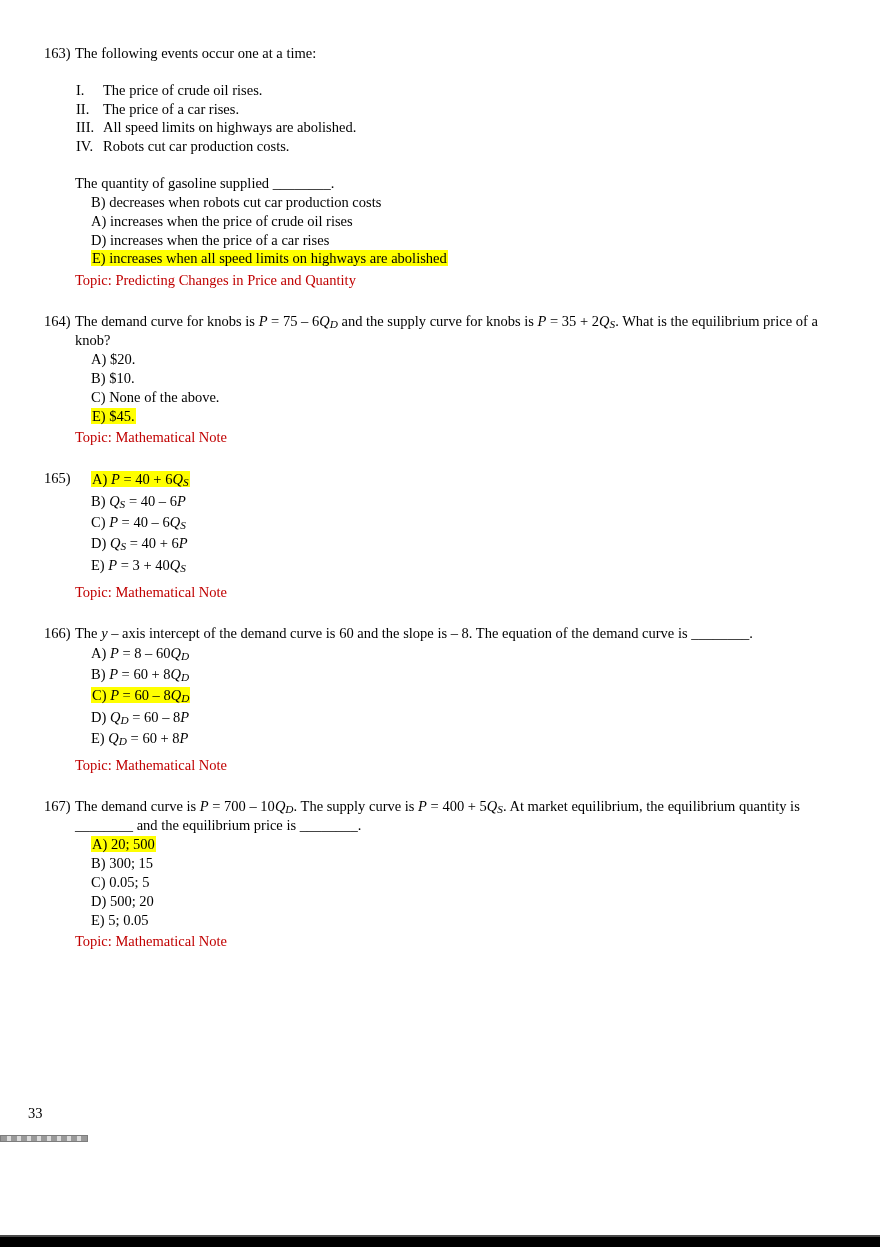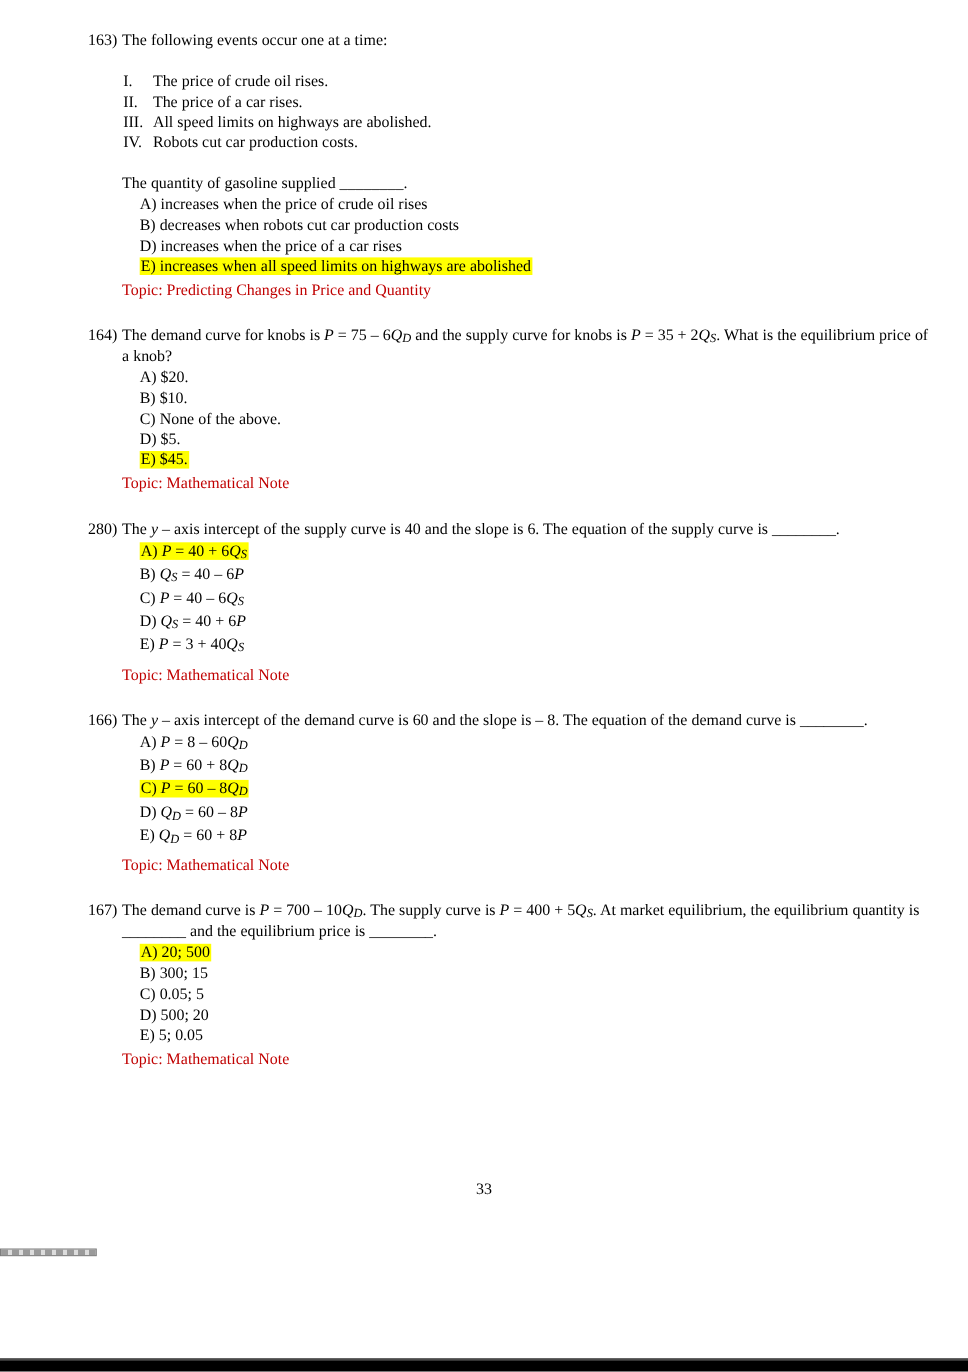--- a/index.html
+++ b/index.html
@@ -11,42 +11,42 @@
     --bottom_bar:#000000;
   }
   *{box-sizing:border-box;}
   html,body{margin:0;padding:0;}
   body{
     width:880px;height:1247px;position:relative;overflow:hidden;
     background:var(--page_bg);color:var(--text_color);
     font-family:"Liberation Serif","DejaVu Serif",serif;
     font-size:14.5px;
   }
-  .content{padding:28px 36px 0 44px;margin-left:36px;}
+  .content{padding:44px 36px 0 44px;}
   p{margin:0;}
   .question{margin-bottom:22px;}
   .q-row{display:flex;align-items:flex-start;}
   .q-num{flex:none;width:31px;line-height:19px;}
   .q-body{flex:1;min-width:0;}
   .q-stem{line-height:19px;}
   .roman-list{margin:18px 0 0 0;padding:0;}
   .list-item{display:flex;line-height:18.5px;}
   .li-label{flex:none;width:28px;padding-left:1px;}
   .q-cont{margin-top:19px;line-height:19px;}
   .options{margin-left:16px;margin-top:0;}
   .option{line-height:18.8px;}
   .question.math .option{line-height:21.3px;}
   .q-topic{color:var(--topic_red);margin-top:3px;line-height:19px;}
   .question.math .q-topic{margin-top:7px;}
   .hl{background:var(--highlight_yellow);padding:0 1px;}
   i{font-style:italic;}
   sub{font-size:0.78em;line-height:0;vertical-align:-0.18em;}
   .page-number{
-    position:absolute;left:0;right:0;top:1072px;
-    text-align:center;line-height:19px;
+    position:absolute;left:0;right:0;top:1104px;
+    line-height:19px;padding-left:28px;
   }
   .scroll-artifact{
     position:absolute;left:0;top:1135px;width:88px;height:7px;
     border:1px solid #7d7d7d;
     background:repeating-linear-gradient(90deg,#9a9a9a 0 6px,#dcdcdc 6px 10px);
   }
   .bottom-bar{
     position:absolute;left:0;right:0;bottom:0;height:12px;
     background:var(--bottom_bar);border-top:2px solid #4a4a4a;
   }
@@ -75,26 +75,26 @@
     <span class="li-text">All speed limits on highways are abolished.</span>
   </div>
               <div class="list-item">
     <span class="li-label">IV.</span>
     <span class="li-text">Robots cut car production costs.</span>
   </div>
             </div>
         <p class="q-cont">The quantity of gasoline supplied ________.</p>
         <div class="options">
               <div class="option">
+    <span class="opt-inner">B) decreases when robots cut car production costs</span>
+  </div>
+              <div class="option">
     <span class="opt-inner">A) increases when the price of crude oil rises</span>
   </div>
               <div class="option">
-    <span class="opt-inner">B) decreases when robots cut car production costs</span>
-  </div>
-              <div class="option">
     <span class="opt-inner">D) increases when the price of a car rises</span>
   </div>
               <div class="option">
     <span class="opt-inner hl">E) increases when all speed limits on highways are abolished</span>
   </div>
             </div>
         <p class="q-topic"><span>Topic:</span> <span>Predicting Changes in Price and Quantity</span></p>
       </div>
     </div>
   </section>
@@ -108,35 +108,31 @@
               <div class="option">
     <span class="opt-inner">A) $20.</span>
   </div>
               <div class="option">
     <span class="opt-inner">B) $10.</span>
   </div>
               <div class="option">
     <span class="opt-inner">C) None of the above.</span>
   </div>
               <div class="option">
-    <span class="opt-inner">D) $5.</span>
-  </div>
-              <div class="option">
     <span class="opt-inner hl">E) $45.</span>
   </div>
             </div>
         <p class="q-topic"><span>Topic:</span> <span>Mathematical Note</span></p>
       </div>
     </div>
   </section>
       <section class="question math">
     <div class="q-row">
-      <span class="q-num">280)</span>
-      <div class="q-body">
-        <p class="q-stem">The <i>y</i> – axis intercept of the supply curve is 40 and the slope is 6. The equation of the supply curve is ________.</p>
+      <span class="q-num">165)</span>
+      <div class="q-body">
 
         <div class="options">
               <div class="option">
     <span class="opt-inner hl">A) <i>P</i> = 40 + 6<i>Q<sub>S</sub></i></span>
   </div>
               <div class="option">
     <span class="opt-inner">B) <i>Q<sub>S</sub></i> = 40 – 6<i>P</i></span>
   </div>
               <div class="option">
     <span class="opt-inner">C) <i>P</i> = 40 – 6<i>Q<sub>S</sub></i></span>

